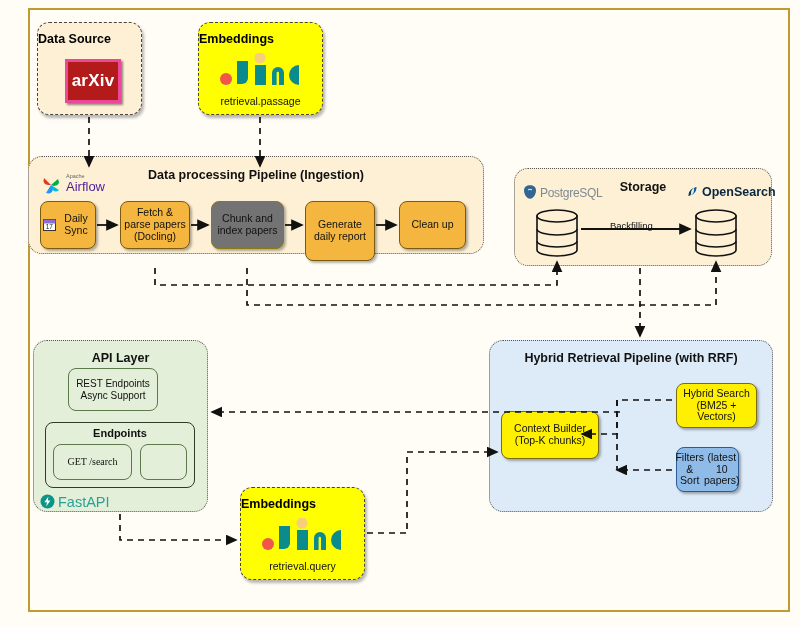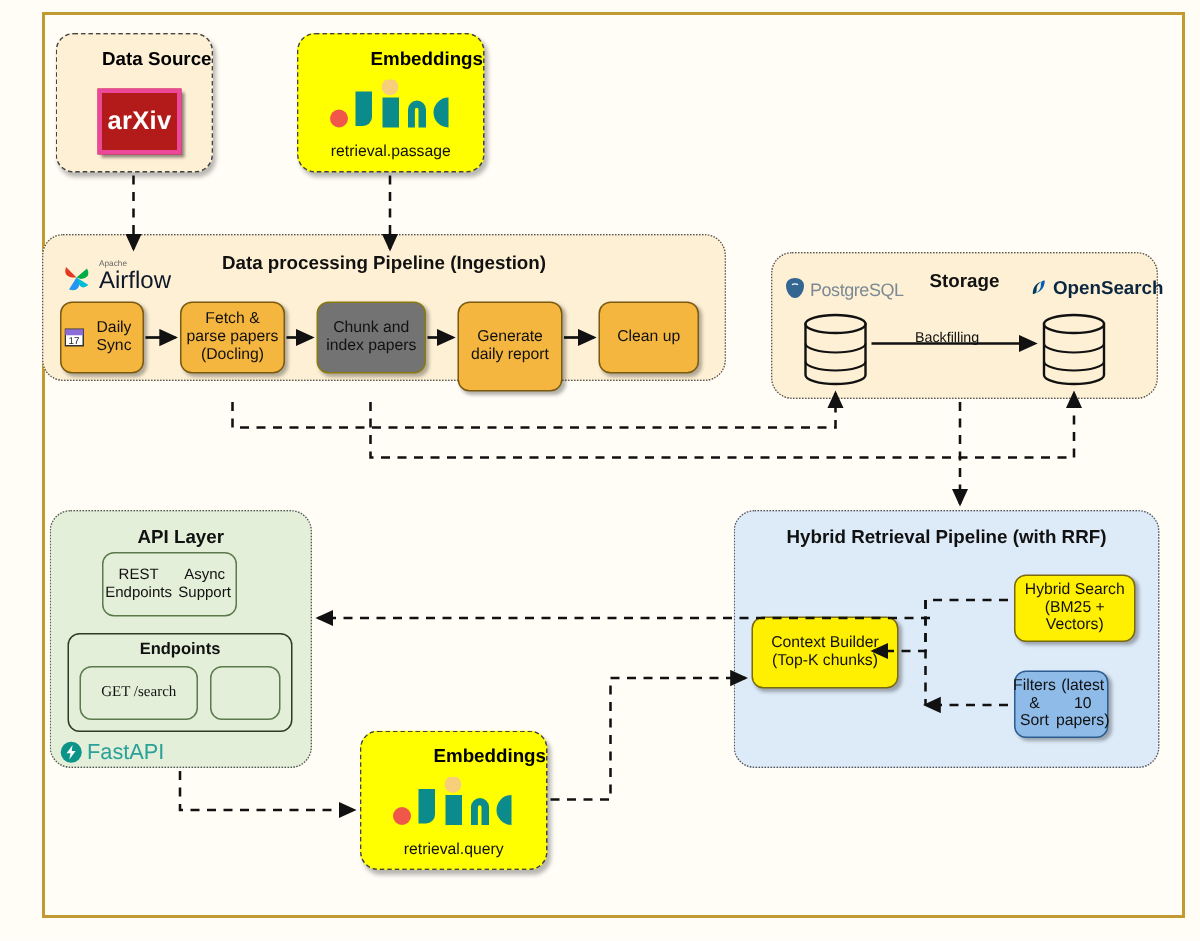--- a/index.html
+++ b/index.html
@@ -4,21 +4,21 @@
 <style>
   html,body{margin:0;padding:0;background:#fffef8;}
   body{font-family:"Liberation Sans",sans-serif;}
   #canvas{position:relative;width:800px;height:627px;background:#fffdf5;overflow:hidden;}
   #frame{position:absolute;left:28px;top:8px;width:762px;height:604px;border:2px solid #c29a32;background:#fffdf5;box-sizing:border-box;}
   .grp{position:absolute;box-sizing:border-box;border:1.6px dotted #555;border-radius:14px;}
   .grp-title{position:absolute;left:0;right:0;text-align:center;font-weight:bold;font-size:12.5px;color:#111;}
 
   .card{position:absolute;box-sizing:border-box;border-radius:12px;border:1.5px dashed #444;
         box-shadow:2px 3px 3px rgba(0,0,0,.28);}
-  .card-title{position:absolute;left:0;right:0;text-align:right;font-weight:bold;font-size:12.5px;color:#000;}
+  .card-title{position:absolute;left:0;right:0;text-align:left;font-weight:bold;font-size:12.5px;color:#000;}
   .card-sub{position:absolute;left:0;right:0;text-align:center;font-size:10.5px;color:#111;}
 
   .beige{background:#fdf0d5;}
   .yellow{background:#ffff00;}
   .green{background:#e3efd9;}
   .bluebg{background:#ddeaf8;}
 
   .step{position:absolute;box-sizing:border-box;border:1.2px solid #7a5a10;border-radius:8px;
         display:flex;align-items:center;justify-content:center;text-align:center;
         font-size:10.5px;line-height:1.12;color:#111;box-shadow:2px 2px 2.5px rgba(0,0,0,.3);padding:2px;}
@@ -69,21 +69,21 @@
     <div class="grp-title" style="top:11px;">Data processing Pipeline (Ingestion)</div>
   </div>
 
   <svg style="position:absolute;left:38px;top:172px;" width="26" height="26" viewBox="0 0 26 26">
     <path d="M13 13 L6 6 Q4 12 10 13 Z" fill="#e43921"></path>
     <path d="M13 13 L20 7 Q23 13 16 14 Z" fill="#00ad46"></path>
     <path d="M13 13 L8 21 Q15 23 15 16 Z" fill="#2196f3"></path>
     <path d="M13 13 L21 18 Q16 22 14 16 Z" fill="#00bcd4"></path>
   </svg>
   <div class="logo-text" style="position:absolute;left:66px;top:173px;font-size:5.5px;color:#666;">Apache</div>
-  <div style="position:absolute;left:66px;top:179px;font-size:16px;color:#0f172a;">Airflow</div>
+  <div style="position:absolute;left:66px;top:179px;font-size:13px;color:#4c1d95;">Airflow</div>
 
   <div class="step orange" style="left:40px;top:201px;width:56px;height:48px;">
     <svg width="13" height="14" viewBox="0 0 13 14" style="margin-right:3px;flex:none;">
       <rect x="0.5" y="1.5" width="12" height="11" fill="#fff" stroke="#333"></rect>
       <rect x="0.5" y="1.5" width="12" height="4" fill="#8a6ed6"></rect>
       <text x="6.3" y="11" font-size="6.5" text-anchor="middle" fill="#222" font-family="Liberation Sans, sans-serif">17</text>
     </svg>
     <span>Daily Sync</span>
   </div>
 
@@ -128,21 +128,21 @@
     <path d="M2 8v34c0 3.3 9 6 20 6s20-2.7 20-6V8z" fill="#fdf0d5" stroke="#111" stroke-width="1.6"></path>
     <ellipse cx="22" cy="8" rx="20" ry="6" fill="#fdf0d5" stroke="#111" stroke-width="1.6"></ellipse>
     <path d="M2 21c0 3.3 9 6 20 6s20-2.7 20-6" fill="none" stroke="#111" stroke-width="1.4"></path>
     <path d="M2 33c0 3.3 9 6 20 6s20-2.7 20-6" fill="none" stroke="#111" stroke-width="1.4"></path>
   </svg>
   <div class="lbl" style="left:610px;top:220px;">Backfilling</div>
 
   <div class="grp green" style="left:33px;top:340px;width:175px;height:172px;">
     <div class="grp-title" style="top:10px;">API Layer</div>
   </div>
-  <div class="subbox" style="left:68px;top:368px;width:90px;height:43px;flex-direction:row;">
+  <div class="subbox" style="left:68px;top:368px;width:90px;height:43px;flex-direction:column;">
     <span>REST Endpoints</span>
     <span>Async Support</span>
   </div>
   <div class="subbox" style="left:45px;top:422px;width:150px;height:66px;border-color:#2f3b28;border-width:1.4px;"></div>
   <div style="position:absolute;left:45px;top:427px;width:150px;text-align:center;font-size:11px;font-weight:bold;color:#111;">Endpoints</div>
   <div class="subbox" style="left:53px;top:444px;width:79px;height:36px;font-family:Liberation Serif, serif;">
     <span>GET /search</span>
   </div>
   <div class="subbox" style="left:140px;top:444px;width:47px;height:36px;">
     <span></span>

